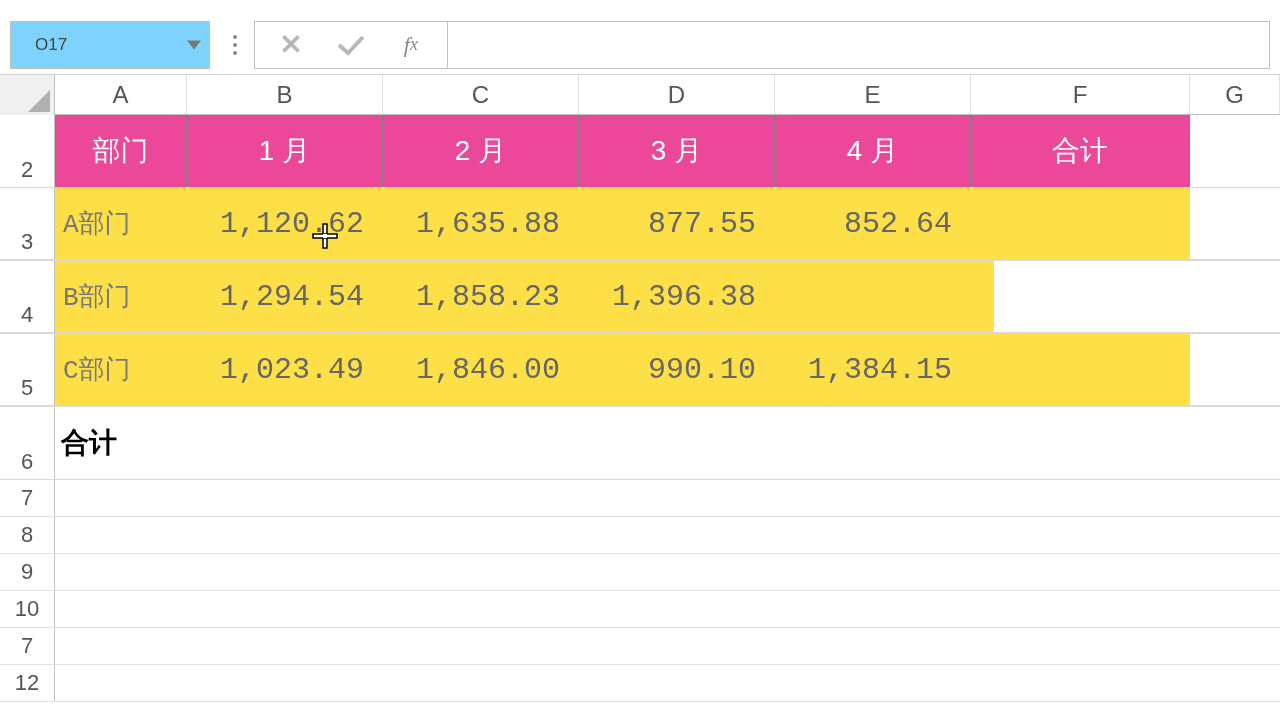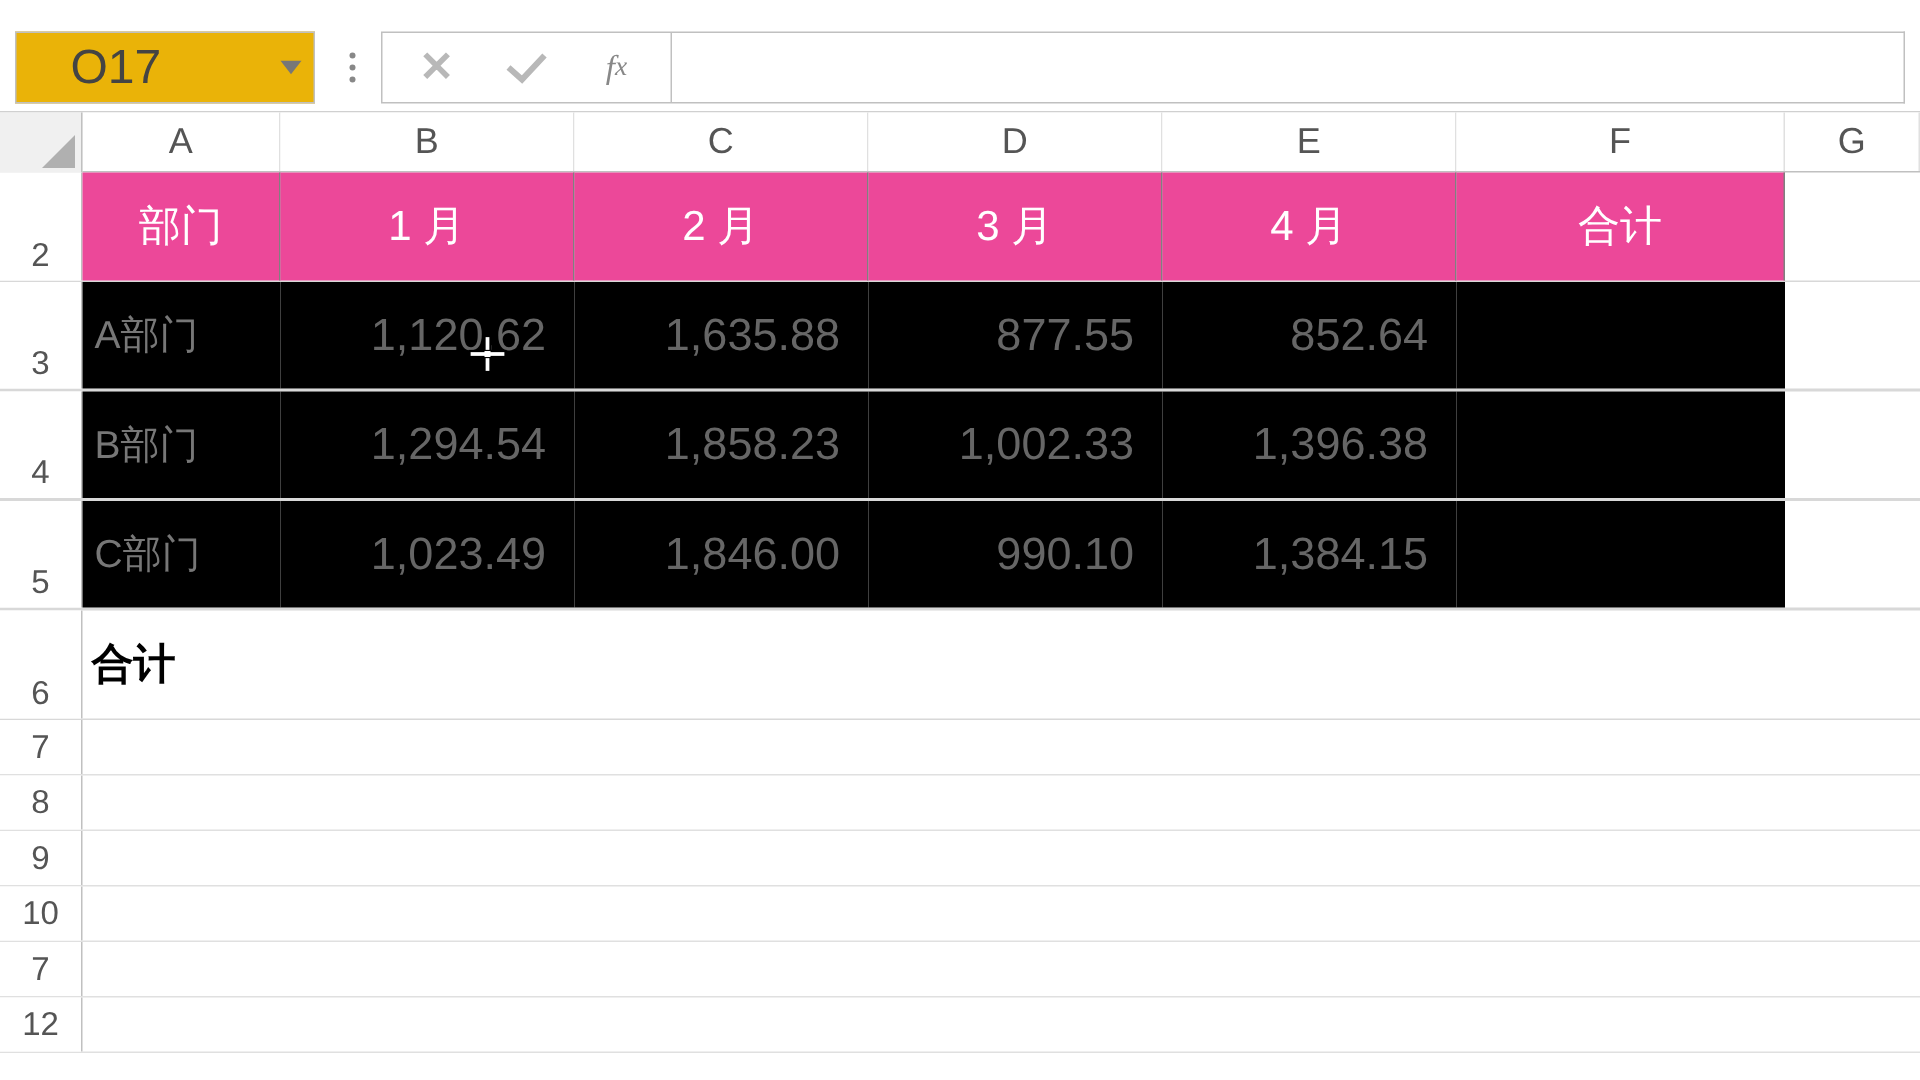--- a/index.html
+++ b/index.html
@@ -18,24 +18,24 @@
       border-bottom: 1px solid #d0d0d0;
       padding: 0 10px;
       margin-top: 15px;
     }
     .name-box {
       width: 200px;
       height: 48px;
       border: 1px solid #c0c0c0;
       display: flex;
       align-items: center;
-      padding-left: 36px;
-      font-size: 32px;
+      padding-left: 24px;
+      font-size: 17px;
       color: #444;
-      background: #eab308;
+      background: #7dd3fc;
       position: relative;
     }
     .name-dropdown {
       position: absolute;
       right: 8px;
       top: 50%;
       transform: translateY(-50%);
       width: 0;
       height: 0;
       border-left: 7px solid transparent;
@@ -159,21 +159,21 @@
       border-right: 1px solid transparent;
     }
     .header-row .cell {
       background: #ec4899;
       color: #fff;
       justify-content: center;
       font-size: 28px;
       border-right: 1px solid #808080;
     }
     .header-row .cell.col-F { border-right: 1px solid #808080; }
-    .data-row .cell { background: #000000; }
+    .data-row .cell { background: #fde047; font-family: Liberation Mono, monospace; }
     .data-row { border-bottom: 2px solid #d8d8d8; }
     .data-row .col-A { color: #777; font-size: 26px; padding-left: 8px; }
     .num { justify-content: flex-end; padding-right: 18px; }
     .total-row .col-A {
       font-weight: bold;
       color: #000;
       font-size: 28px;
       padding-left: 6px;
     }
     .empty-row { height: 37px; border-bottom: 1px solid #e0e0e0; }
@@ -247,21 +247,20 @@
       <div class="cell col-D num">877.55</div>
       <div class="cell col-E num">852.64</div>
       <div class="cell col-F num"></div>
     </div>
 
     <div class="row data-row">
       <div class="row-h">4</div>
       <div class="cell col-A">B部门</div>
       <div class="cell col-B num">1,294.54</div>
       <div class="cell col-C num">1,858.23</div>
-      <div class="cell col-D num">1,002.33</div>
       <div class="cell col-E num">1,396.38</div>
       <div class="cell col-F num"></div>
     </div>
 
     <div class="row data-row">
       <div class="row-h">5</div>
       <div class="cell col-A">C部门</div>
       <div class="cell col-B num">1,023.49</div>
       <div class="cell col-C num">1,846.00</div>
       <div class="cell col-D num">990.10</div>

